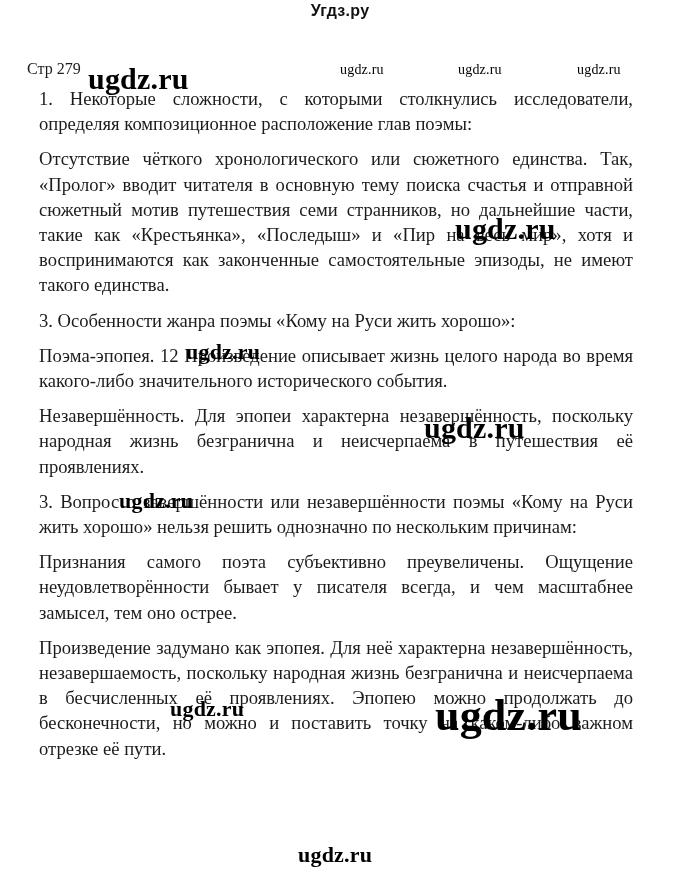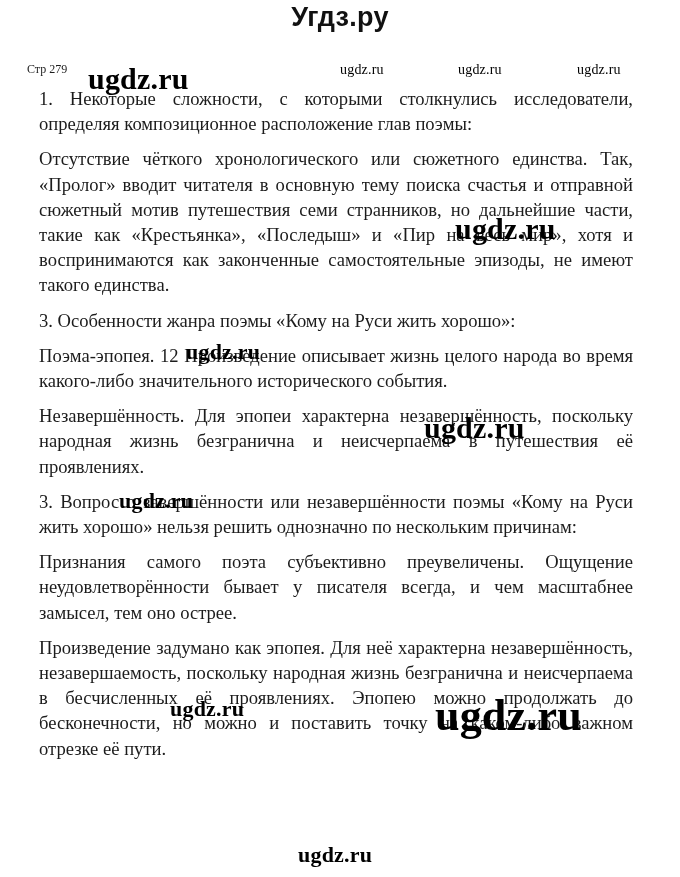--- a/index.html
+++ b/index.html
@@ -15,36 +15,36 @@
       color: #1a1a1a;
     }
     .site-title {
       position: absolute;
       left: 0;
       top: 2px;
       width: 680px;
       text-align: center;
       font-family: "Liberation Sans", sans-serif;
       font-weight: bold;
-      font-size: 27px;
+      font-size: 16px;
       color: #111;
       letter-spacing: 0.3px;
     }
     .doc {
       position: absolute;
       left: 27px;
       top: 58px;
       width: 606px;
       font-family: "Liberation Serif", serif;
       font-size: 18.6px;
       line-height: 25.2px;
       color: #1c1c1c;
     }
     .page-ref {
-      font-size: 12px;
+      font-size: 16px;
       line-height: 22px;
       height: 22px;
       margin: 0 0 6px 0;
     }
     .doc p {
       margin: 0 0 10px 12px;
       text-align: justify;
       text-align-last: left;
     }
     .wm {

